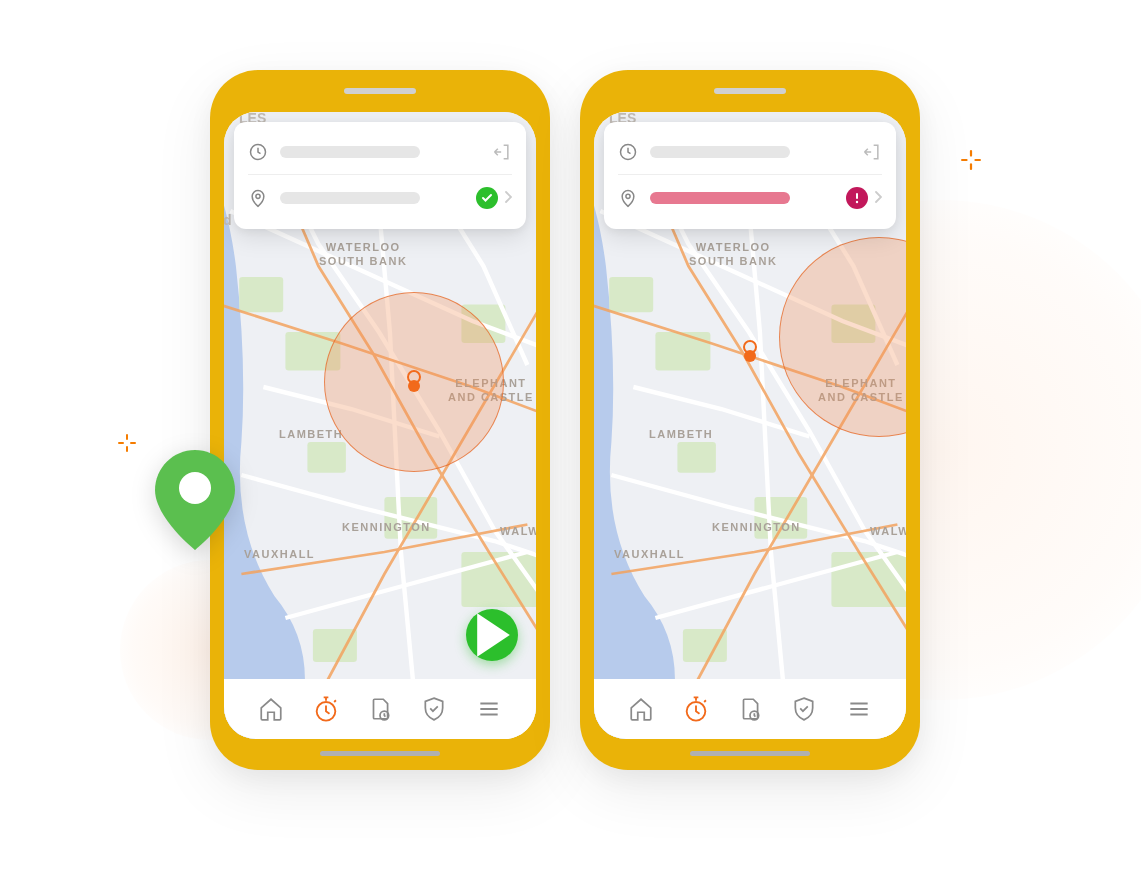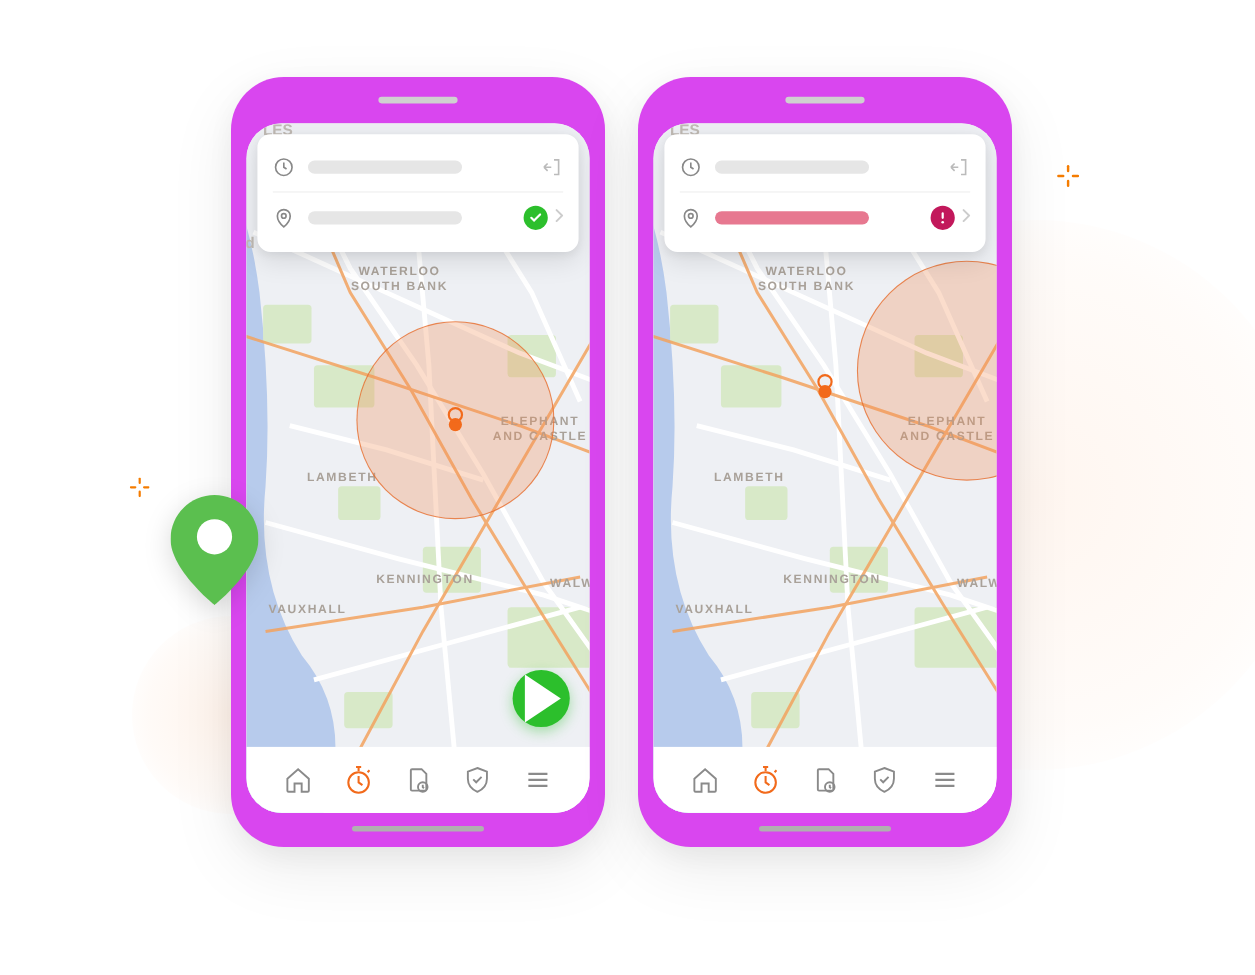--- a/index.html
+++ b/index.html
@@ -53,21 +53,21 @@
   position: absolute;
   left: 210px;
   top: 70px;
   display: flex;
   gap: 30px;
 }
 
 .phone {
   width: 340px;
   height: 700px;
-  background: #d946ef;
+  background: #eab308;
   border-radius: 48px;
   box-shadow: 0 20px 60px rgba(0,0,0,0.08), 0 8px 24px rgba(0,0,0,0.05);
   position: relative;
   overflow: hidden;
   padding: 18px 14px 14px 14px;
   display: flex;
   flex-direction: column;
 }
 
 .notch {

